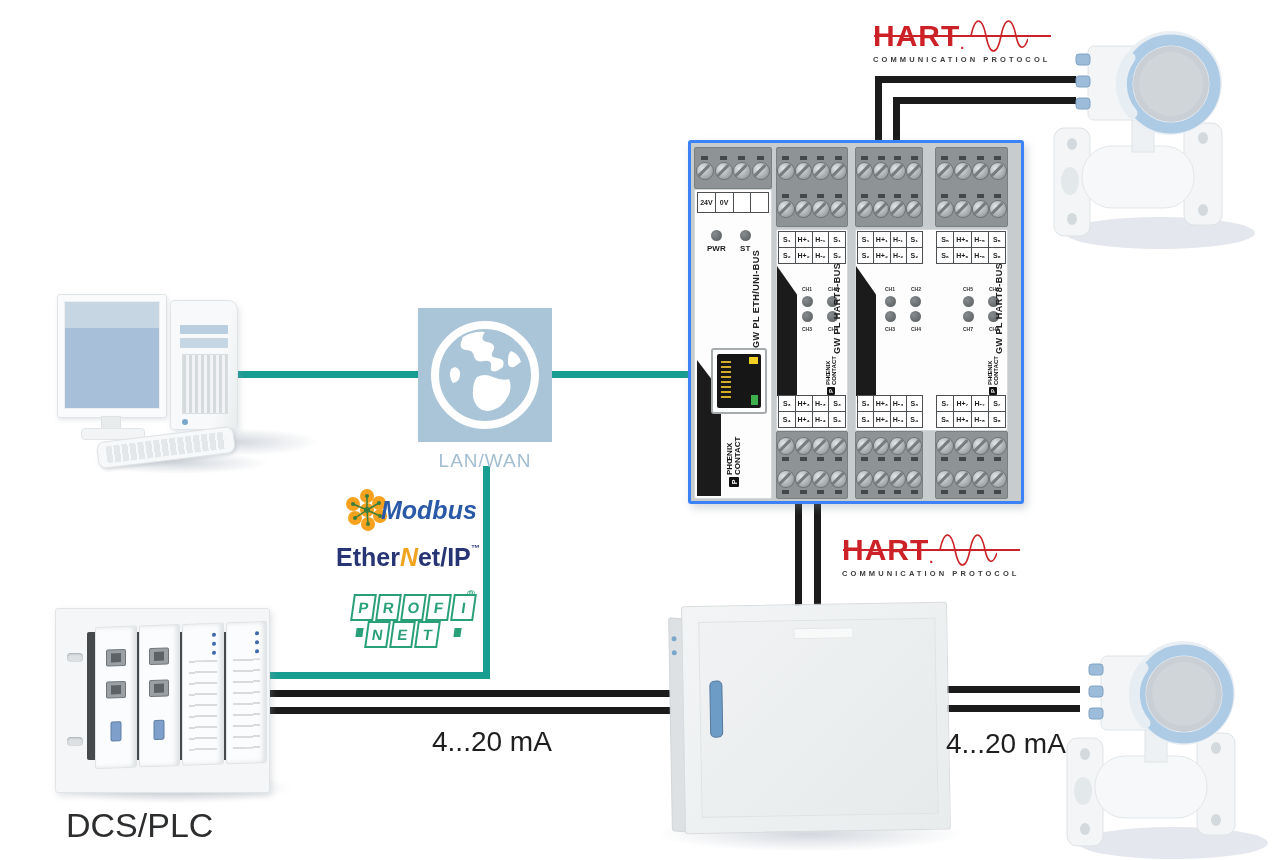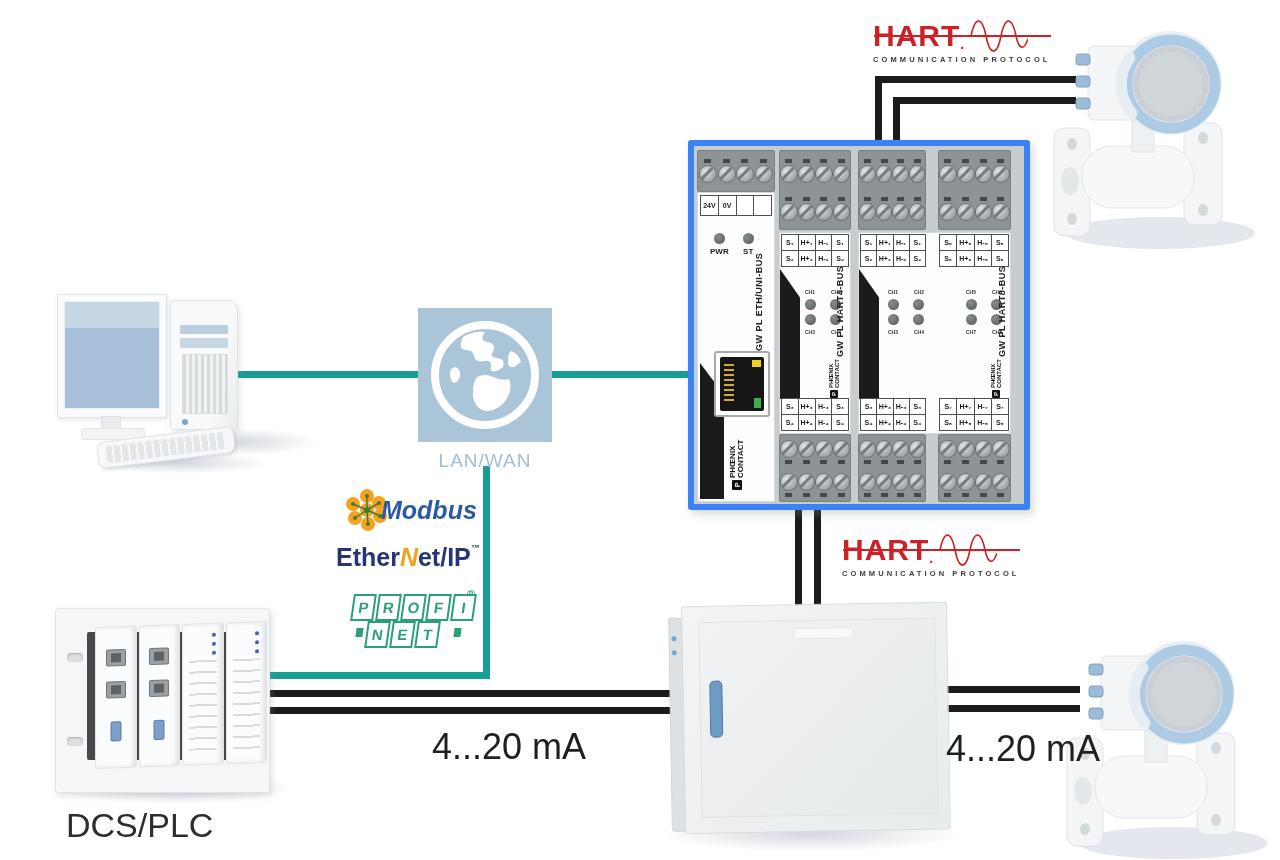--- a/index.html
+++ b/index.html
@@ -60,21 +60,21 @@
   .rjport{position:absolute;left:50%;transform:translateX(-50%);width:18px;height:15px;background:#9aa0a3;border:1px solid #70767a;border-radius:2px;}
   .rjport::after{content:"";position:absolute;inset:3px 4px;background:#5c6265;}
   .rj1{top:22px;} .rj2{top:54px;}
   .bconn{position:absolute;left:50%;transform:translateX(-50%);top:94px;width:9px;height:18px;background:#7d9fc9;border:1px solid #5e7ea6;border-radius:2px;}
   .dotcol{position:absolute;right:7px;top:9px;display:flex;flex-direction:column;gap:5px;}
   .dotcol i{width:4px;height:4px;border-radius:50%;background:#3e69ad;}
   .vents{position:absolute;left:6px;right:6px;top:36px;bottom:14px;background:repeating-linear-gradient(180deg,#d7dbde 0 2px,transparent 2px 11px);}
   .dcs-label{position:absolute;left:66px;top:806px;font-size:34px;color:#2b2d2e;}
 
   
-  .gw{position:absolute;left:688px;top:140px;width:330px;height:358px;background:#c7ccce;border:6px solid #3b82f6;border-radius:3px;box-shadow:3px 4px 8px rgba(130,140,150,.35);}
+  .gw{position:absolute;left:688px;top:140px;width:330px;height:358px;background:#c7ccce;border:3px solid #3b82f6;border-radius:3px;box-shadow:3px 4px 8px rgba(130,140,150,.35);}
   .tb{position:absolute;background:#8e9396;border:1px solid #7a7f82;border-radius:2px;display:flex;flex-direction:column;justify-content:space-evenly;}
   .screw-row{display:flex;justify-content:space-evenly;align-items:center;height:36px;}
   .screw{width:16px;height:16px;border-radius:50%;background:radial-gradient(circle at 35% 35%,#e3e6e7,#a9aeb0 60%,#848a8c);border:1px solid #6e7375;position:relative;margin-top:6px;}
   .screw::after{content:"";position:absolute;left:-1px;top:6px;width:16px;height:3px;background:#777c7e;transform:rotate(-45deg);border-radius:2px;}
   .screw::before{content:"";position:absolute;top:-7px;left:4px;width:7px;height:4px;background:#43484a;}
   .tabs-bottom .screw{margin-top:0;margin-bottom:6px;}
   .tabs-bottom .screw::before{top:auto;bottom:-7px;}
   .face{position:absolute;background:#fdfdfd;border:1px solid #d6d9db;border-radius:2px;}
   .tgrid{position:absolute;display:grid;grid-template-columns:repeat(4,1fr);gap:1px;background:#4c5052;padding:1px;}
   .tcell{background:#fff;font-size:7px;font-weight:bold;color:#1d1d1d;height:15px;line-height:15px;text-align:center;overflow:hidden;}
@@ -117,21 +117,21 @@
   .jbox-door{position:absolute;left:16px;top:15px;right:11px;bottom:15px;border:1px solid #e0e3e5;background:linear-gradient(135deg,#f0f2f3,#e7eaeb);}
   .jbox-handle{position:absolute;left:9px;top:58px;width:11px;height:55px;background:#6d9cc6;border:1px solid #54779c;border-radius:5px;}
   .jbox-slot{position:absolute;left:40%;top:7px;width:58px;height:9px;background:#f8fafa;border:1px solid #e3e6e8;}
   .jbox-hinge{position:absolute;left:3px;width:5px;height:5px;border-radius:50%;background:#7aa7cc;}
   .hg1{top:30px;} .hg2{top:44px;}
 
   
   .fm{position:absolute;width:240px;height:230px;}
 
   
-  .ma-label{position:absolute;font-size:36px;color:#1f1f1f;}
+  .ma-label{position:absolute;font-size:28px;color:#1f1f1f;}
 </style>
 </head>
 <body>
 
 <div id="canvas">
 
   <svg width="0" height="0" style="position:absolute">
     <defs>
       <symbol id="flowmeter" viewBox="0 0 240 230">
         <ellipse cx="128" cy="205" rx="95" ry="16" fill="#aab3c8" opacity="0.32"></ellipse>

